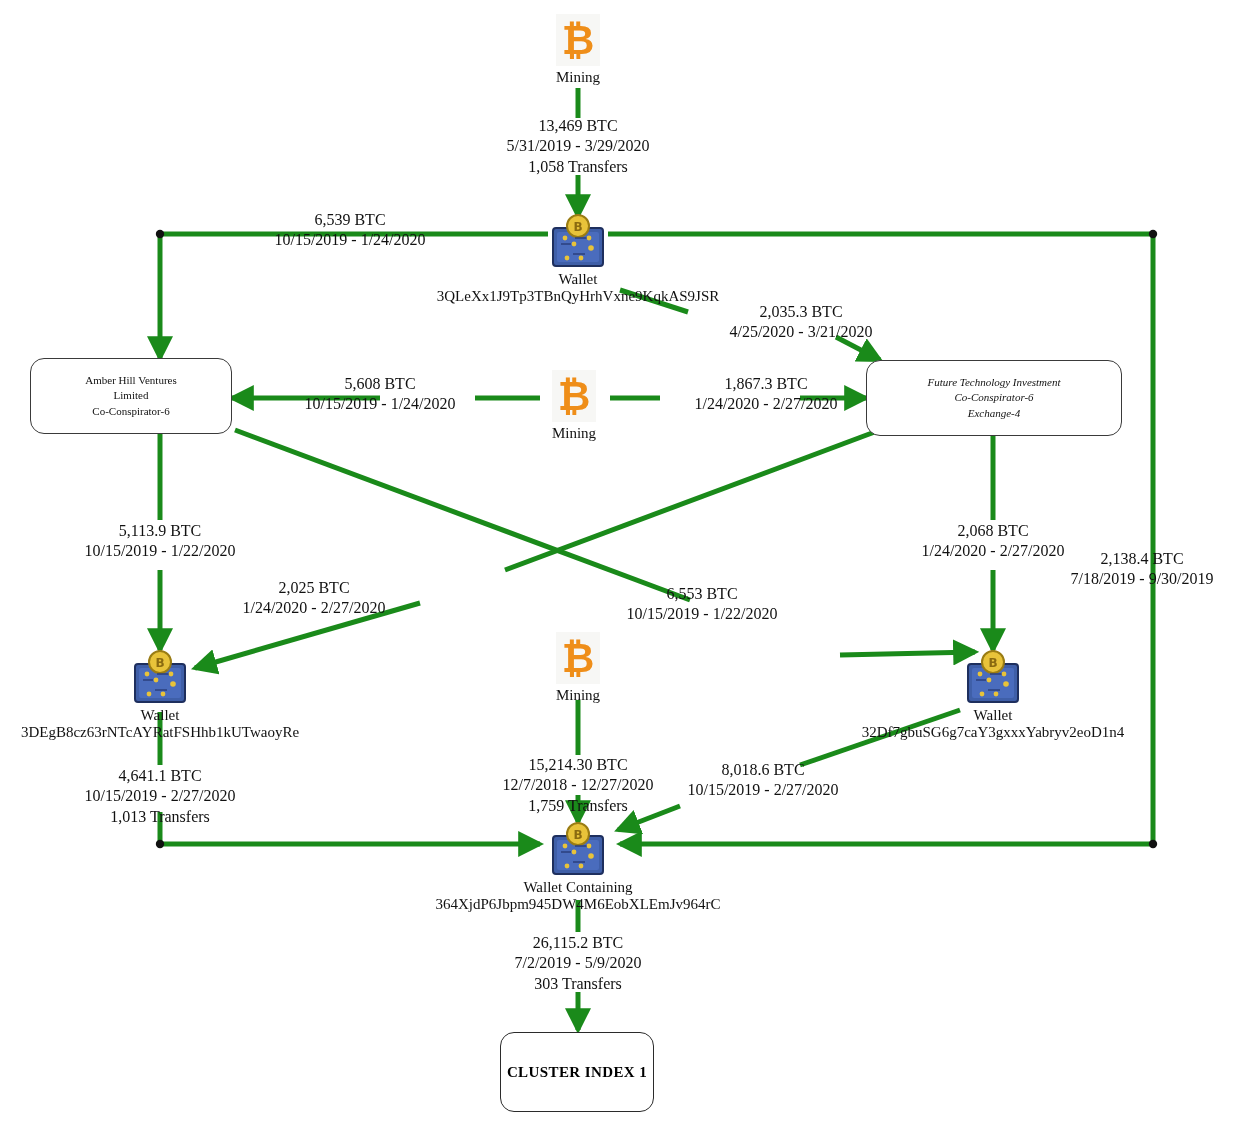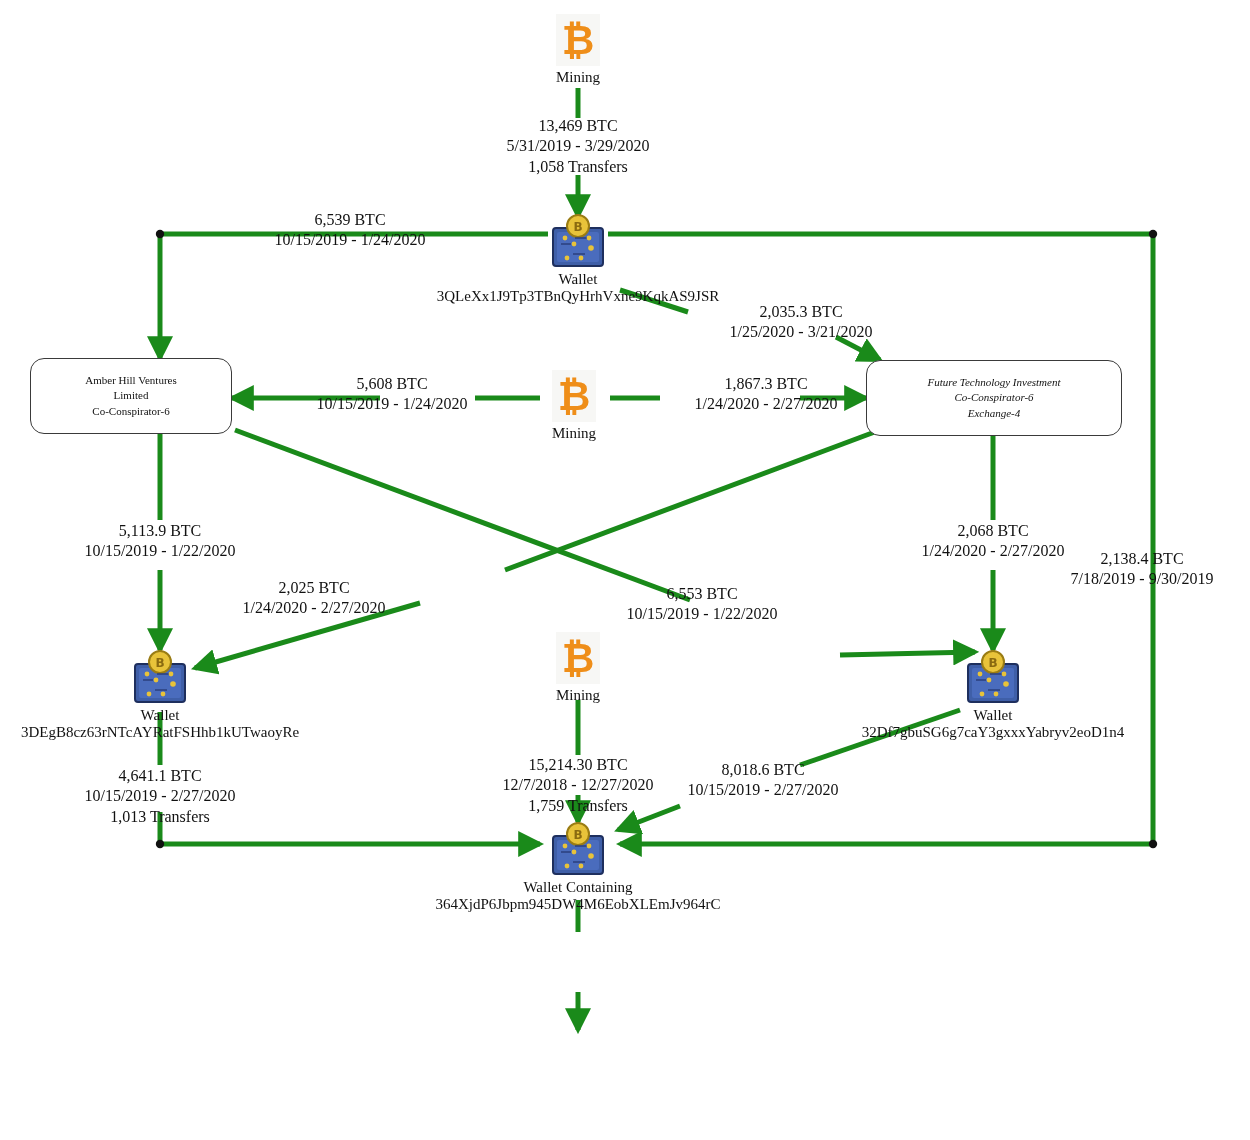--- a/index.html
+++ b/index.html
@@ -207,38 +207,41 @@
         <circle cx="46" cy="24" r="2.4"></circle>
         <circle cx="48" cy="34" r="2.8"></circle>
         <circle cx="24" cy="44" r="2.4"></circle>
         <circle cx="38" cy="44" r="2.4"></circle>
       </g>
     </svg>
     <div class="node-label" style="margin-top:1px;margin-left:-60px;width:190px;">Wallet Containing</div>
     <div class="node-addr" style="margin-left:-120px;width:310px;">364XjdP6Jbpm945DW4M6EobXLEmJv964rC</div>
   </div>
 
+  <div class="cluster-box" style="left:500px;top:1032px;width:152px;height:78px;">
+    <span class="cluster-text">CLUSTER INDEX 1</span>
+  </div>
 
   <div class="edge-label" style="left:456px;top:116px;width:244px;">
     <div>13,469 BTC</div>
     <div>5/31/2019 - 3/29/2020</div>
     <div>1,058 Transfers</div>
   </div>
 
   <div class="edge-label" style="left:228px;top:210px;width:244px;text-align:center;">
     <div>6,539 BTC</div>
     <div>10/15/2019 - 1/24/2020</div>
   </div>
 
   <div class="edge-label" style="left:706px;top:302px;width:190px;">
     <div>2,035.3 BTC</div>
-    <div>1/25/2020 - 3/21/2020</div>
-  </div>
-
-  <div class="edge-label" style="left:278px;top:374px;width:228px;">
+    <div>4/25/2020 - 3/21/2020</div>
+  </div>
+
+  <div class="edge-label" style="left:266px;top:374px;width:228px;">
     <div>5,608 BTC</div>
     <div>10/15/2019 - 1/24/2020</div>
   </div>
 
   <div class="edge-label" style="left:652px;top:374px;width:228px;">
     <div>1,867.3 BTC</div>
     <div>1/24/2020 - 2/27/2020</div>
   </div>
 
   <div class="edge-label" style="left:46px;top:521px;width:228px;">
@@ -276,14 +279,19 @@
     <div>8,018.6 BTC</div>
     <div>10/15/2019 - 2/27/2020</div>
   </div>
 
   <div class="edge-label" style="left:46px;top:766px;width:228px;">
     <div>4,641.1 BTC</div>
     <div>10/15/2019 - 2/27/2020</div>
     <div>1,013 Transfers</div>
   </div>
 
+  <div class="edge-label" style="left:462px;top:933px;width:232px;">
+    <div>26,115.2 BTC</div>
+    <div>7/2/2019 - 5/9/2020</div>
+    <div>303 Transfers</div>
+  </div>
 
 </div>
 
 </body></html>

